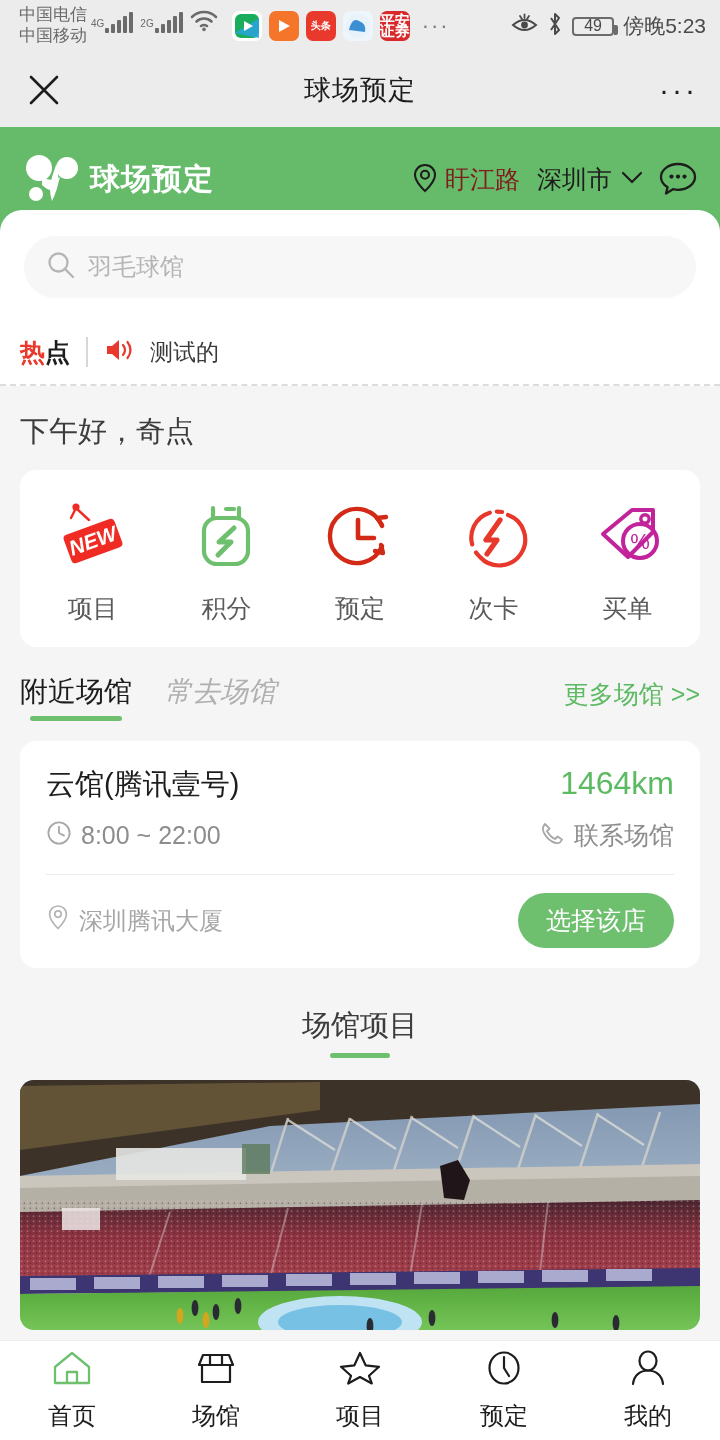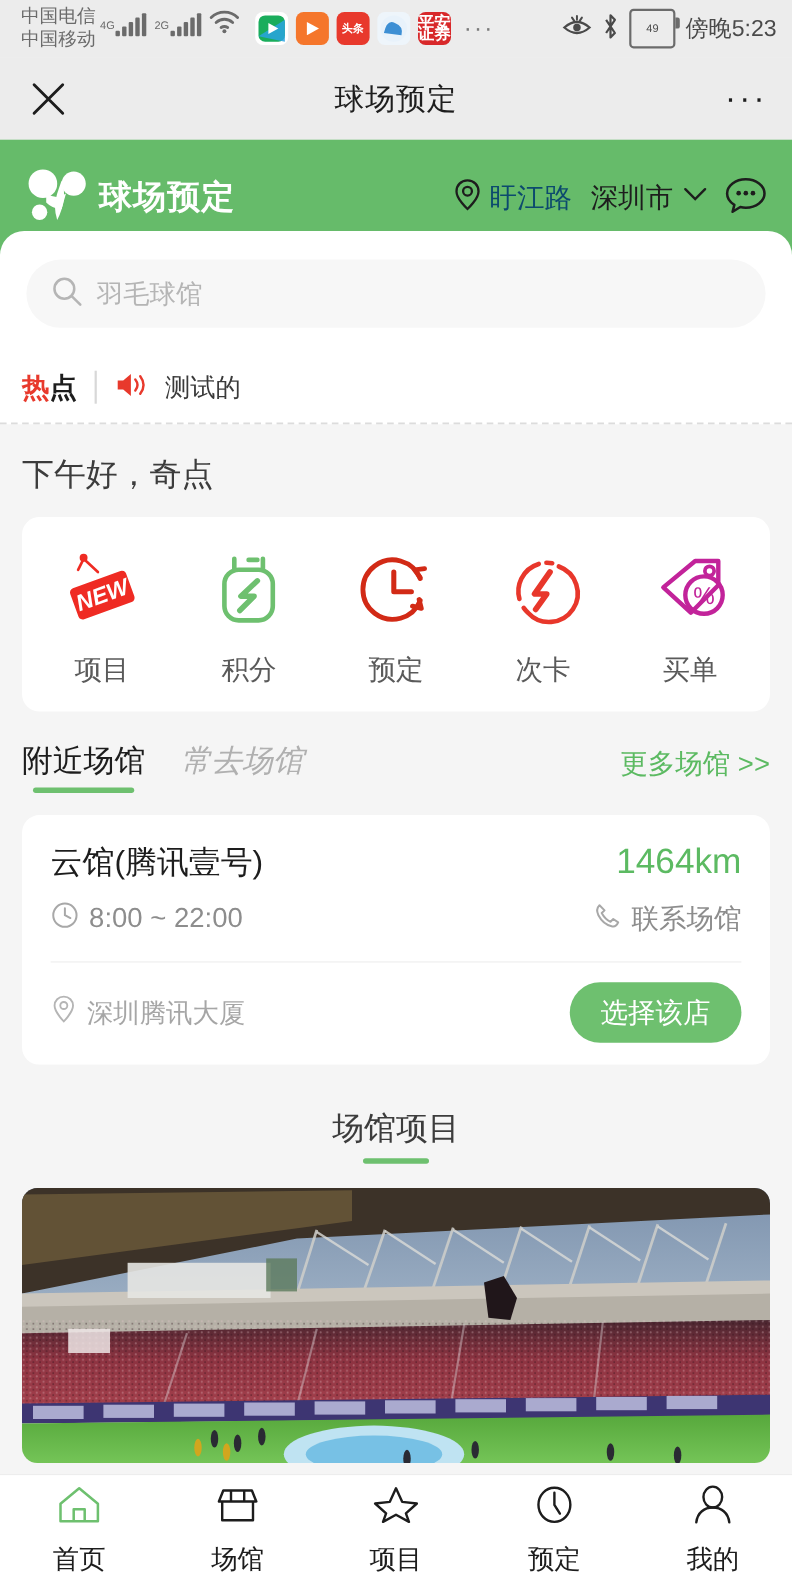--- a/index.html
+++ b/index.html
@@ -26,43 +26,43 @@
   .bars i:nth-child(3){height:13px}.bars i:nth-child(4){height:17px}
   .bars i:nth-child(5){height:21px}
   .wifi{margin:0 6px 7px 4px;}
   .appicons{display:flex;align-items:center;gap:7px;margin-left:8px;}
   .appico{width:30px;height:30px;border-radius:7px;display:flex;
     align-items:center;justify-content:center;font-size:11px;color:#fff;
     font-weight:bold;overflow:hidden;position:relative;}
   .dots3{color:#7a7a7a;font-size:22px;letter-spacing:2px;margin-left:5px;
     line-height:10px;}
   .status-right{position:absolute;right:14px;display:flex;align-items:center;gap:9px;}
-  .battery{border:2px solid #6b6b6b;border-radius:4px;width:42px;height:36px;
+  .battery{border:2px solid #6b6b6b;border-radius:4px;width:42px;height:19px;
     display:flex;align-items:center;justify-content:center;
-    font-size:10px;color:#4a4a4a;position:relative;}
+    font-size:16px;color:#4a4a4a;position:relative;}
   .battery:after{content:"";position:absolute;right:-6px;top:6px;width:4px;
     height:10px;background:#6b6b6b;border-radius:0 2px 2px 0;}
   .clock{font-size:21px;color:#4a4a4a;}
 
   
   .navbar{height:75px;background:#ececec;display:flex;align-items:center;
     justify-content:center;position:relative;}
   .nav-title{font-size:27px;color:#1d1d1d;letter-spacing:1px;}
   .nav-close{position:absolute;left:22px;width:44px;height:44px;
     display:flex;align-items:center;justify-content:center;cursor:pointer;}
   .nav-more{position:absolute;right:22px;color:#1d1d1d;font-size:30px;
     letter-spacing:3px;line-height:14px;cursor:pointer;}
 
   
   .greenhdr{background:#66bb6a;height:105px;display:flex;align-items:center;
     padding:0 22px;position:relative;}
   .brand{display:flex;align-items:center;gap:6px;}
   .brand-name{color:#fff;font-size:30px;font-weight:bold;letter-spacing:1px;}
   .loc-wrap{position:absolute;right:22px;display:flex;align-items:center;gap:7px;}
-  .loc-text{font-size:25px;color:#0c4a6e;}
+  .loc-text{font-size:25px;color:#7f1d1d;}
   .city-text{font-size:25px;color:#1d1d1d;margin-left:10px;}
 
   
   .sheet{background:#fff;border-radius:22px 22px 0 0;margin-top:-22px;
     position:relative;padding-top:16px;}
   .searchwrap{padding:10px 24px 22px;}
   .searchbox{background:#f7f7f7;border-radius:35px;height:62px;display:flex;
     align-items:center;padding:0 22px;gap:12px;}
   .search-ph{color:#b5b5b5;font-size:24px;}
 

